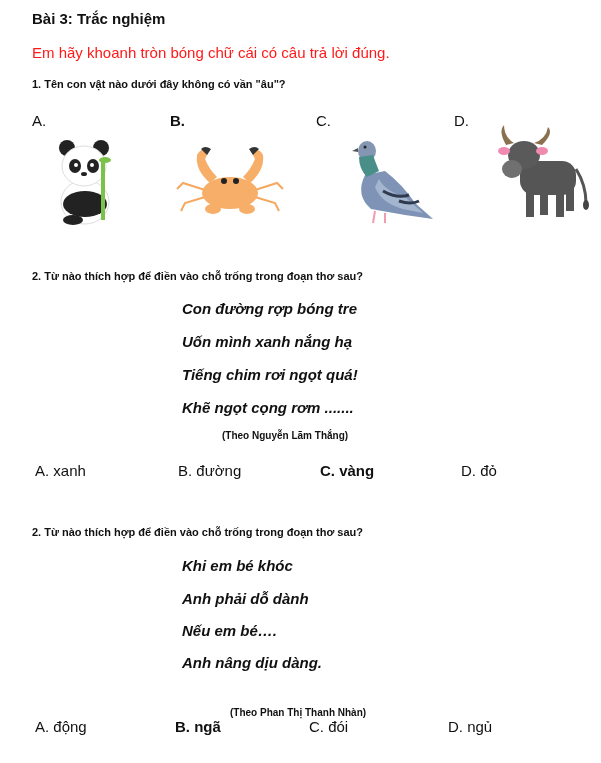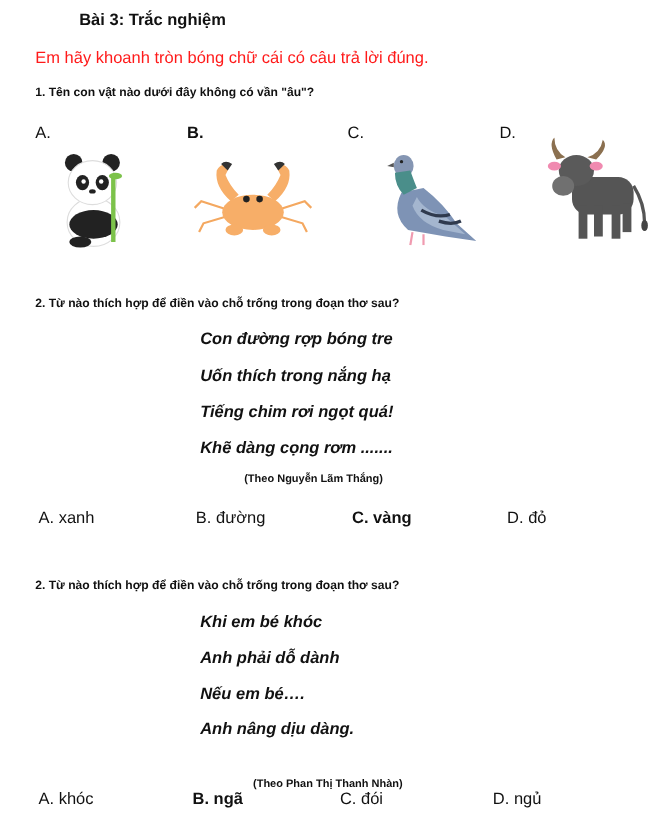--- a/index.html
+++ b/index.html
@@ -1,19 +1,19 @@
 <!DOCTYPE html>
 <html><head>
 <meta charset="utf-8">
 <style>
   html, body { margin:0; padding:0; background:#ffffff; }
   body { width:601px; height:763px; position:relative; overflow:hidden;
          font-family:"Liberation Sans", sans-serif; color:#111; }
   .abs { position:absolute; white-space:nowrap; }
-  .title { left:32px; top:10px; font-size:15px; font-weight:bold;margin-left:40px; }
+  .title { left:32px; top:10px; font-size:15px; font-weight:bold; }
   .instr { left:32px; top:44px; font-size:15px; color:#ff1a1a; }
   .q { font-size:11px; font-weight:bold; left:32px; }
   .opt { font-size:15px; }
   .optb { font-weight:bold; }
   .poem { left:182px; font-size:15px; font-weight:bold; font-style:italic; }
   .src { font-size:10px; font-weight:bold; }
   .pic { position:absolute; }
 </style>
 </head>
 <body>
@@ -84,31 +84,31 @@
   <path d="M86 44 Q96 60 96 78" stroke="#555" stroke-width="3" fill="none"></path>
   <ellipse cx="96" cy="80" rx="3" ry="5" fill="#444"></ellipse>
   <ellipse cx="34" cy="30" rx="16" ry="14" fill="#5a5a5a"></ellipse>
   <ellipse cx="14" cy="26" rx="6" ry="4" fill="#f08ab0"></ellipse>
   <ellipse cx="52" cy="26" rx="6" ry="4" fill="#f08ab0"></ellipse>
   <ellipse cx="22" cy="44" rx="10" ry="9" fill="#707070"></ellipse>
 </svg>
 
 <div class="abs q" style="top:270px">2. Từ nào thích hợp để điền vào chỗ trống trong đoạn thơ sau?</div>
 <div class="abs poem" style="top:300px">Con đường rợp bóng tre</div>
-<div class="abs poem" style="top:333px">Uốn thích trong nắng hạ</div>
+<div class="abs poem" style="top:333px">Uốn mình xanh nắng hạ</div>
 <div class="abs poem" style="top:366px">Tiếng chim rơi ngọt quá!</div>
-<div class="abs poem" style="top:399px">Khẽ dàng cọng rơm .......</div>
+<div class="abs poem" style="top:399px">Khẽ ngọt cọng rơm .......</div>
 <div class="abs src" style="left:222px;top:430px">(Theo Nguyễn Lãm Thắng)</div>
 <div class="abs opt" style="left:35px;top:462px">A. xanh</div>
 <div class="abs opt" style="left:178px;top:462px">B. đường</div>
 <div class="abs opt optb" style="left:320px;top:462px">C. vàng</div>
 <div class="abs opt" style="left:461px;top:462px">D. đỏ</div>
 
 <div class="abs q" style="top:526px">2. Từ nào thích hợp để điền vào chỗ trống trong đoạn thơ sau?</div>
 <div class="abs poem" style="top:557px">Khi em bé khóc</div>
 <div class="abs poem" style="top:590px">Anh phải dỗ dành</div>
 <div class="abs poem" style="top:622px">Nếu em bé….</div>
 <div class="abs poem" style="top:654px">Anh nâng dịu dàng.</div>
 <div class="abs src" style="left:230px;top:707px">(Theo Phan Thị Thanh Nhàn)</div>
-<div class="abs opt" style="left:35px;top:718px">A. khóc</div>
+<div class="abs opt" style="left:35px;top:718px">A. động</div>
 <div class="abs opt optb" style="left:175px;top:718px">B. ngã</div>
 <div class="abs opt" style="left:309px;top:718px">C. đói</div>
 <div class="abs opt" style="left:448px;top:718px">D. ngủ</div>
 
 </body></html>

